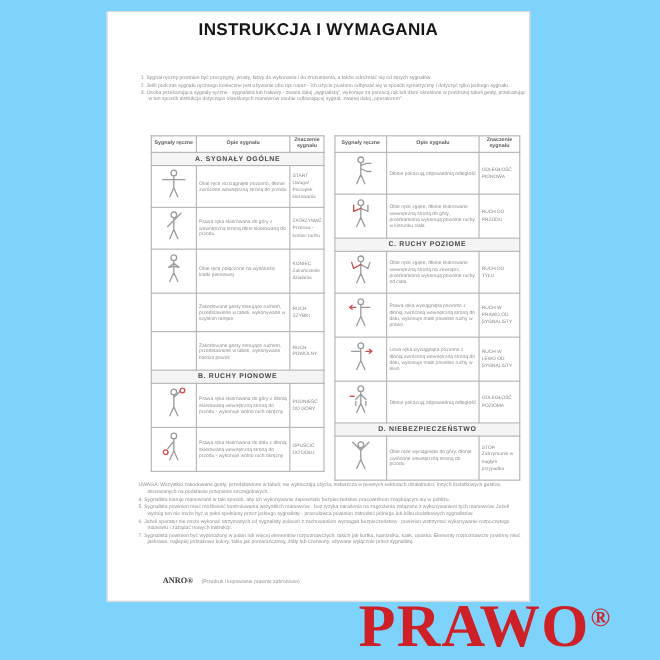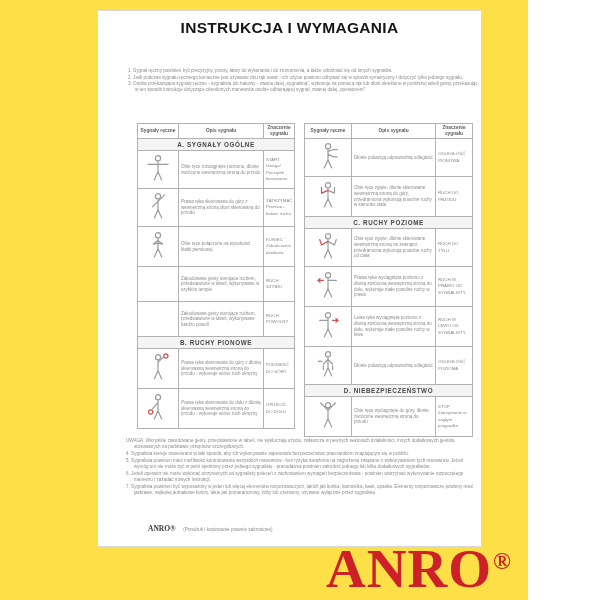--- a/index.html
+++ b/index.html
@@ -1,17 +1,17 @@
 <!DOCTYPE html>
 <html><head>
 <meta charset="utf-8">
 <style>
   html,body{margin:0;padding:0;background:#fff;width:600px;height:600px;
     font-family:"Liberation Sans",sans-serif;-webkit-text-size-adjust:none;}
-  #canvas{position:relative;width:528px;height:600px;background:#fde047;overflow:hidden;}
+  #canvas{position:relative;width:600px;height:600px;background:#7dd3fc;overflow:hidden;}
   #poster{position:absolute;left:97px;top:10px;width:385px;height:537px;
     background:#fff;border:1px solid #d8d8d8;box-sizing:border-box;}
   .title{position:absolute;top:7px;left:0;width:100%;text-align:center;
     font-weight:800;font-size:15.5px;line-height:1.3;color:#151515;letter-spacing:.3px;}
   .intro{position:absolute;top:57px;left:30px;width:352px;color:#8d8d8d;
     font-size:4.6px;line-height:1.25;}
   .intro div{margin-bottom:1px;padding-left:7px;text-indent:-7px;}
   table.sig{position:absolute;border-collapse:collapse;table-layout:fixed;top:112px;}
   #tblL{left:39px;width:157px;}
   #tblR{left:206px;width:168px;}
@@ -269,14 +269,14 @@
       <div>7. Sygnalista powinien być wyposażony w jeden lub więcej elementów rozpoznawczych, takich jak kurtka, kamizelka, kask, opaska. Elementy rozpoznawcze powinny mieć jaskrawe, najlepiej jednakowe kolory, takie jak pomarańczowy, żółty lub czerwony, używane wyłącznie przez sygnalistę.</div>
     </div>
 
     <div class="foot">
       <span class="fb">ANRO®</span>
       <span class="fn">(Przedruk i kopiowanie prawnie zabronione)</span>
     </div>
 
   </div>
 
-  <div id="watermark"><span>ANRO</span><sup>®</sup></div>
+  <div id="watermark"><span>PRAWO</span><sup>®</sup></div>
 </div>
 
 </body></html>

